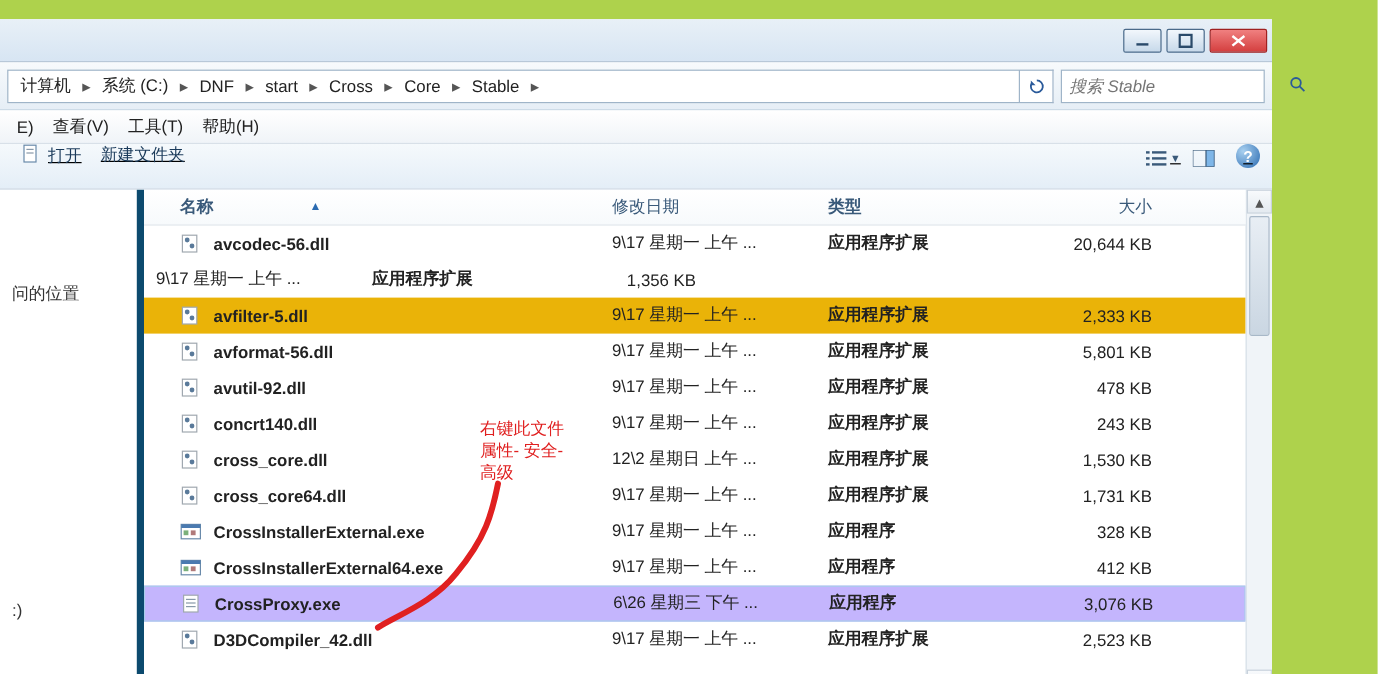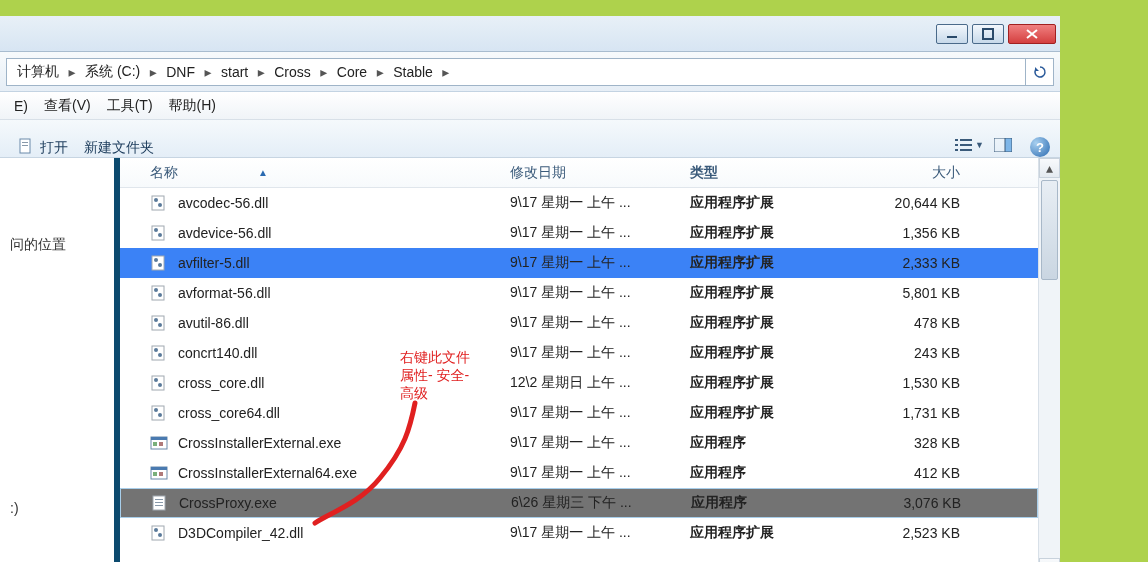--- a/index.html
+++ b/index.html
@@ -12,41 +12,41 @@
 .navbar { height: 40px; background: linear-gradient(to bottom, #f7fafc, #e6eef6); border-bottom: 1px solid #c3d3e2; display: flex; align-items: center; padding: 0 6px; }
 .breadcrumb { flex: 1; height: 28px; border: 1px solid #9fb4c8; background: #fff; display: flex; align-items: center; padding: 0 4px; overflow: hidden; }
 .crumb { display: flex; align-items: center; padding: 0 6px; height: 100%; color: #222; white-space: nowrap; }
 .crumb-sep { width: 14px; display: flex; align-items: center; justify-content: center; color: #555; }
 .refresh { width: 28px; height: 28px; border: 1px solid #9fb4c8; border-left: none; background: #fff; display: flex; align-items: center; justify-content: center; color: #2a5a9a; }
 .searchbox { width: 170px; height: 28px; border: 1px solid #9fb4c8; background: #fff; margin-left: 6px; display: flex; align-items: center; padding: 0 6px; }
 .searchbox input { flex: 1; border: none; outline: none; font-style: italic; color: #888; background: transparent; }
 .searchbox .sicon { color: #2a5a9a; }
 .menubar { height: 28px; background: linear-gradient(to bottom, #fff, #f0f4f8); border-bottom: 1px solid #d8e0e8; display: flex; align-items: center; padding: 0 6px; color: #222; }
 .menuitem { padding: 0 8px; }
-.toolbar { height: 38px; background: linear-gradient(to bottom, #f5f9fc, #e4eef7); border-bottom: 1px solid #c7d5e2; display: flex; align-items: flex-end; padding: 0 10px; }
+.toolbar { height: 38px; background: linear-gradient(to bottom, #f5f9fc, #e4eef7); border-bottom: 1px solid #c7d5e2; display: flex; align-items: flex-start; padding: 0 10px; text-decoration: underline; }
 .toolbtn { display: flex; align-items: center; padding: 0 8px; color: #1a3a5a; }
 .toolbtn .ticon { margin-right: 6px; }
 .toolbar-spacer { flex: 1; }
 .viewicon { width: 30px; height: 24px; display: flex; align-items: center; justify-content: center; margin: 0 2px; color: #3a5a7a; }
 .helpicon { width: 20px; height: 20px; border-radius: 50%; background: radial-gradient(circle at 30% 30%, #a8d0f0, #2a6ab0); color: #fff; font-weight: bold; display: flex; align-items: center; justify-content: center; font-size: 13px; margin-left: 10px; }
 .content { flex: 1; display: flex; overflow: hidden; }
 .sidebar { width: 120px; border-right: 6px solid #0c4a6e; padding: 10px 6px; color: #333; }
 .sidebar-item { padding: 8px 4px; }
 .main { flex: 1; display: flex; flex-direction: column; position: relative; }
 .headers { height: 30px; border-bottom: 1px solid #e0e6ec; display: flex; align-items: center; color: #3a5a7a; background: linear-gradient(to bottom, #fff, #f7fafc); }
 .col { padding: 0 10px; overflow: hidden; text-overflow: ellipsis; white-space: nowrap; }
-.col-name { width: 380px; padding-left: 30px; display: flex; align-items: center; }
+.col-name { width: 380px; padding-left: 30px; display: flex; align-items: center; font-weight: bold; }
 .col-date { width: 180px; }
 .col-type { width: 170px; font-weight: bold; }
 .col-size { width: 120px; text-align: right; }
 .sort-arrow { color: #2a6ab0; margin-left: 80px; font-size: 10px; }
 .filelist { flex: 1; overflow-y: auto; }
 .row { height: 30px; display: flex; align-items: center; color: #222; }
-.row.selected { background: #737373; border: 1px solid #a8ceea; align-items: center; }
-.row.highlight { background: #3b82f6; align-items: center; }
+.row.selected { background: #c4b5fd; border: 1px solid #a8ceea; align-items: center; }
+.row.highlight { background: #eab308; align-items: center; }
 .row .col-name { display: flex; align-items: center; }
 .ficon { width: 18px; height: 18px; margin-right: 10px; flex-shrink: 0; display: flex; align-items: center; justify-content: center; }
 .fname { overflow: hidden; text-overflow: ellipsis; white-space: nowrap; }
 .scrollbar { width: 22px; background: #f0f4f8; border-left: 1px solid #d8e0e8; display: flex; flex-direction: column; }
 .sb-btn { height: 20px; display: flex; align-items: center; justify-content: center; color: #555; background: linear-gradient(to bottom,#f8fafc,#e4eaf0); border: 1px solid #c8d2dc; }
 .sb-track { flex: 1; position: relative; }
 .sb-thumb { position: absolute; left: 2px; right: 2px; top: 2px; height: 100px; background: linear-gradient(to bottom,#e8eef4,#cad6e2); border: 1px solid #a8b8c8; border-radius: 2px; }
 .annot { position: absolute; color: #e02020; font-size: 15px; line-height: 1.3; pointer-events: none; z-index: 50; }
 .squiggle { position: absolute; z-index: 49; pointer-events: none; }
 </style>
@@ -89,20 +89,29 @@
         <div class="crumb-sep">▸</div>
         <div class="crumb">Stable</div>
         <div class="crumb-sep">▸</div>
       </div>
     <div class="refresh">
       <svg width="16" height="16">
           <path d="M8 3 a5 5 0 1 1 -4.5 2.8" fill="none" stroke="#2a5a9a" stroke-width="1.5"></path>
           <path d="M3 3 l0 4 l4 0 z" fill="#2a5a9a"></path>
         </svg>
     </div>
+    <div class="searchbox">
+      <input placeholder="搜索 Stable" style="">
+      <span class="sicon">
+        <svg width="16" height="16">
+            <circle cx="7" cy="7" r="4" fill="none" stroke="#2a5a9a" stroke-width="1.5"></circle>
+            <line x1="10" y1="10" x2="14" y2="14" stroke="#2a5a9a" stroke-width="1.5"></line>
+          </svg>
+      </span>
+    </div>
   </div>
 
   <div class="menubar" id="menubar">
       <div class="menuitem">E)</div>
       <div class="menuitem">查看(V)</div>
       <div class="menuitem">工具(T)</div>
       <div class="menuitem">帮助(H)</div>
     </div>
 
   <div class="toolbar">
@@ -166,30 +175,20 @@
                   <circle cx="10" cy="11" r="2" fill="#5a7a9a"></circle>
                 </svg>
               </span>
               <span class="fname">avcodec-56.dll</span>
             </div>
             <div class="col col-date">9\17 星期一 上午 ...</div>
             <div class="col col-type">应用程序扩展</div>
             <div class="col col-size">20,644 KB</div>
           </div>
           <div class="row">
-            <div class="col col-name">
-              <span class="ficon">
-                <svg width="18" height="18">
-                  <rect x="2" y="2" width="12" height="14" fill="#fff" stroke="#a0a8b0"></rect>
-                  <circle cx="6" cy="6" r="2" fill="#5a7a9a"></circle>
-                  <circle cx="10" cy="11" r="2" fill="#5a7a9a"></circle>
-                </svg>
-              </span>
-              <span class="fname">avdevice-56.dll</span>
-            </div>
             <div class="col col-date">9\17 星期一 上午 ...</div>
             <div class="col col-type">应用程序扩展</div>
             <div class="col col-size">1,356 KB</div>
           </div>
           <div class="row highlight">
             <div class="col col-name">
               <span class="ficon">
                 <svg width="18" height="18">
                   <rect x="2" y="2" width="12" height="14" fill="#fff" stroke="#a0a8b0"></rect>
                   <circle cx="6" cy="6" r="2" fill="#5a7a9a"></circle>
@@ -219,21 +218,21 @@
           </div>
           <div class="row">
             <div class="col col-name">
               <span class="ficon">
                 <svg width="18" height="18">
                   <rect x="2" y="2" width="12" height="14" fill="#fff" stroke="#a0a8b0"></rect>
                   <circle cx="6" cy="6" r="2" fill="#5a7a9a"></circle>
                   <circle cx="10" cy="11" r="2" fill="#5a7a9a"></circle>
                 </svg>
               </span>
-              <span class="fname">avutil-86.dll</span>
+              <span class="fname">avutil-92.dll</span>
             </div>
             <div class="col col-date">9\17 星期一 上午 ...</div>
             <div class="col col-type">应用程序扩展</div>
             <div class="col col-size">478 KB</div>
           </div>
           <div class="row">
             <div class="col col-name">
               <span class="ficon">
                 <svg width="18" height="18">
                   <rect x="2" y="2" width="12" height="14" fill="#fff" stroke="#a0a8b0"></rect>

